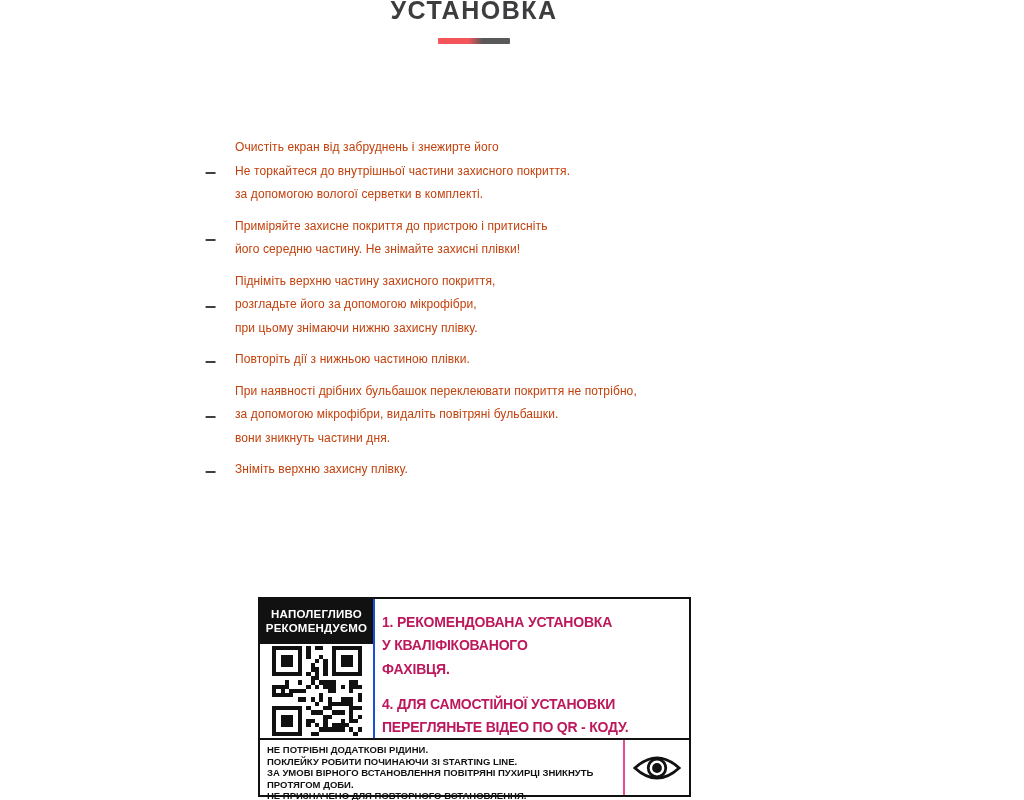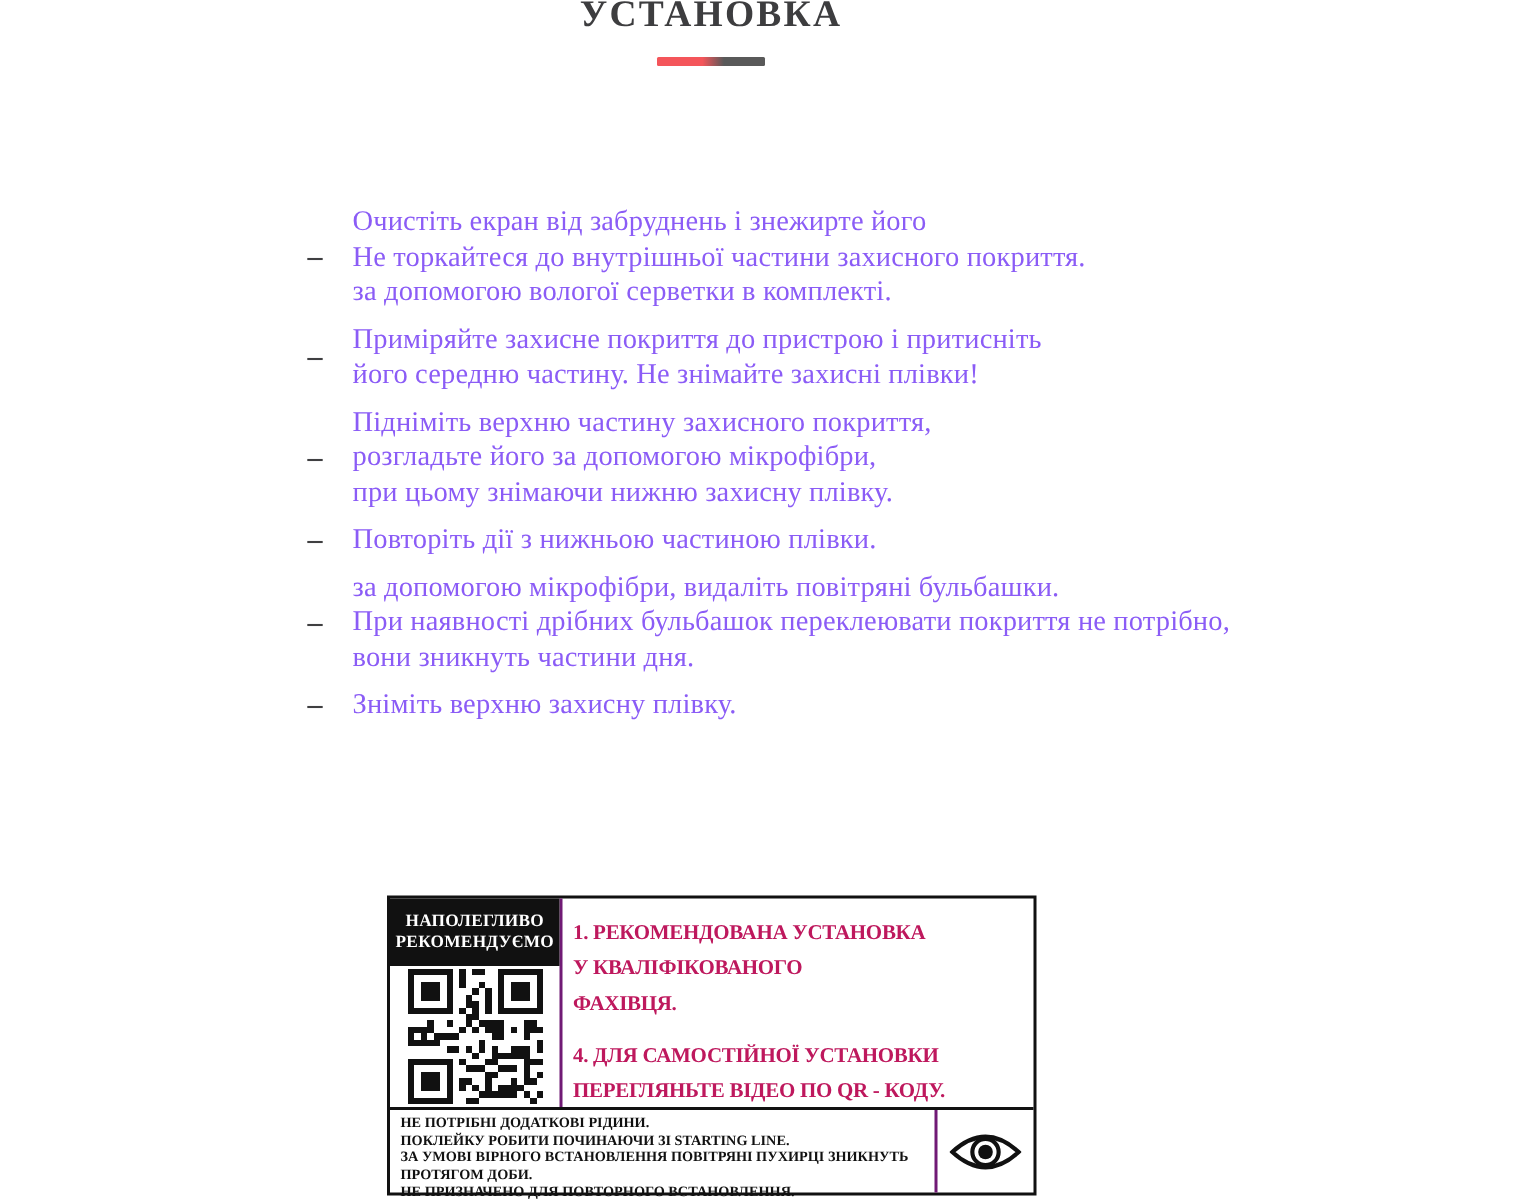--- a/index.html
+++ b/index.html
@@ -1,47 +1,47 @@
 <!DOCTYPE html>
 <html><head>
 <meta charset="utf-8">
 <style>
   html,body{margin:0;padding:0;background:#ffffff;}
   body{width:1024px;height:800px;overflow:hidden;position:relative;
        font-family:"Liberation Sans", sans-serif;}
-  .content{position:absolute;left:0;top:0;width:948px;height:679px;font-family:Liberation Serif, serif;}
+  .content{position:absolute;left:0;top:0;width:948px;height:679px;}
 
   
   .page-title{position:absolute;top:-4px;left:0;width:100%;text-align:center;
     font-size:25px;font-weight:bold;letter-spacing:1.5px;color:#3d3d3f;margin:0;}
   .title-divider{position:absolute;top:38px;left:50%;margin-left:-36px;
     width:72px;height:6px;border-radius:1px;}
 
   
   .instr-list{position:absolute;left:205px;top:136px;margin:0;padding:0;list-style:none;}
   .instr-item{display:flex;align-items:center;margin-bottom:8px;}
   .dash{flex:none;width:30px;color:#3f3f41;font-weight:bold;font-size:20px;
     line-height:10px;}
-  .instr-text{font-size:19px;line-height:23.5px;color:#8b5cf6;letter-spacing:0.1px;}
+  .instr-text{font-size:12px;line-height:23.5px;color:#c2410c;letter-spacing:0.1px;}
 
   
   .rec-box{position:absolute;left:258px;top:597px;width:433px;height:200px;
     border:2px solid #111;box-sizing:border-box;background:#fff;}
   .top-row{display:flex;height:139px;box-sizing:border-box;}
-  .qr-cell{flex:none;width:115px;border-right:2px solid #701a75;box-sizing:border-box;
+  .qr-cell{flex:none;width:115px;border-right:2px solid #1d4ed8;box-sizing:border-box;
     display:flex;flex-direction:column;align-items:center;}
   .badge{width:100%;height:45px;background:#111;color:#fff;text-align:center;
     font-weight:bold;font-size:11.5px;line-height:13.5px;letter-spacing:0.2px;
     display:flex;flex-direction:column;justify-content:center;box-sizing:border-box;}
   .qr-svg{margin-top:2px;}
   .points-cell{flex:1;padding:12px 8px 0 7px;box-sizing:border-box;}
   .point{font-weight:bold;font-size:14px;line-height:23.3px;color:#be185d;
     letter-spacing:-0.2px;margin-bottom:12px;}
   .bottom-row{display:flex;height:57px;border-top:2px solid #111;box-sizing:border-box;}
-  .notes-cell{flex:1;border-right:2px solid #701a75;box-sizing:border-box;
+  .notes-cell{flex:1;border-right:2px solid #ec4899;box-sizing:border-box;
     padding:4px 4px 0 7px;}
   .note-line{font-weight:bold;font-size:9.5px;line-height:11.6px;color:#111;
     letter-spacing:0;}
   .eye-cell{flex:none;width:64px;display:flex;align-items:center;justify-content:center;}
 </style>
 </head>
 <body>
 
 <div class="content">
 
@@ -74,22 +74,22 @@
       </li>
       <li class="instr-item">
         <span class="dash">–</span>
         <div class="instr-text">
           <div>Повторіть дії з нижньою частиною плівки.</div>
         </div>
       </li>
       <li class="instr-item">
         <span class="dash">–</span>
         <div class="instr-text">
+          <div>При наявності дрібних бульбашок переклеювати покриття не потрібно,</div>
           <div>за допомогою мікрофібри, видаліть повітряні бульбашки.</div>
-          <div>При наявності дрібних бульбашок переклеювати покриття не потрібно,</div>
           <div>вони зникнуть частини дня.</div>
         </div>
       </li>
       <li class="instr-item">
         <span class="dash">–</span>
         <div class="instr-text">
           <div>Зніміть верхню захисну плівку.</div>
         </div>
       </li>
     </ul>

